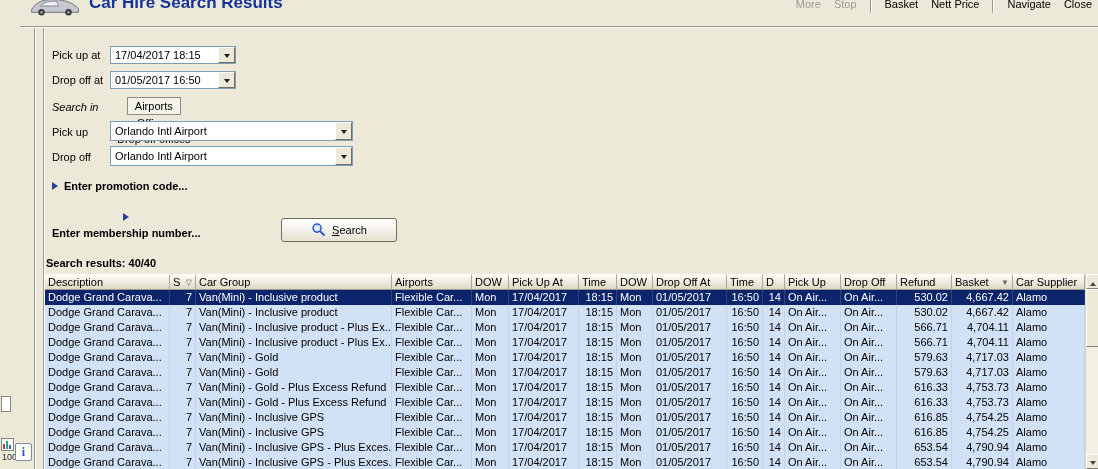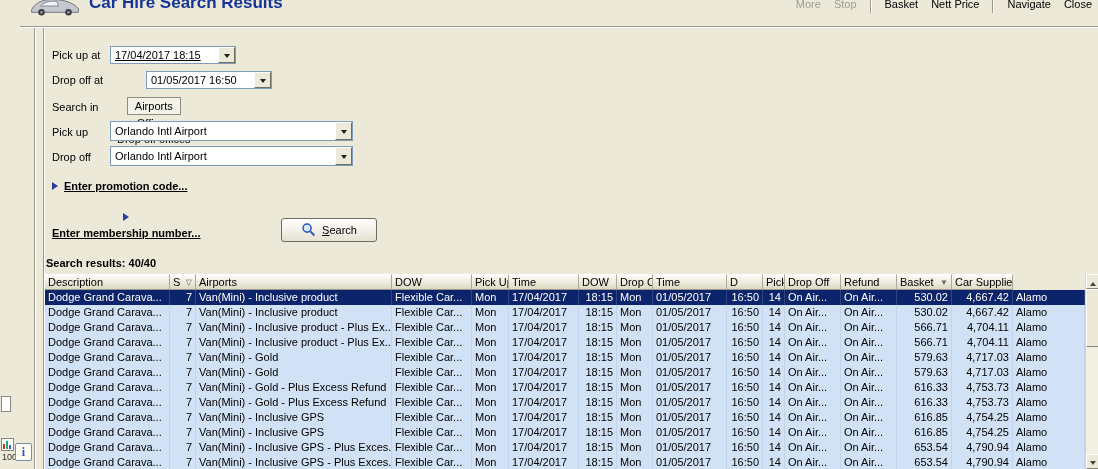--- a/index.html
+++ b/index.html
@@ -44,24 +44,24 @@
   .combo .val { flex:1; padding:1px 4px; font-size:11px; white-space:nowrap; overflow:hidden; align-self:center; }
   .combo .btn {
     width:17px; background:#ece9d8;
     border:1px solid; border-color:#ffffff #716f64 #716f64 #ffffff;
     display:flex; align-items:center; justify-content:center;
   }
   .combo .btn::after { content:''; border:3px solid transparent; border-top:4px solid #21201c; margin-top:4px; }
   .searchin { position:absolute; left:110px; top:97px; display:flex; align-items:center; font-size:11px;flex-direction:column; }
   .tab { padding:2px 7px; cursor:default; }
   .tab.active { border:1px solid #8f8d80; background:#f4f3ea; }
-  .expander { position:absolute; left:52px; display:flex; align-items:center; gap:6px; font-weight:bold; font-size:11px;text-decoration:underline; }
+  .expander { position:absolute; left:52px; display:flex; align-items:center; gap:6px; font-weight:bold; font-size:11px; }
   .arrow-right { width:0; height:0; border-left:6px solid #2b3f9e; border-top:4px solid transparent; border-bottom:4px solid transparent; }
   .search-btn {
-    position:absolute; left:281px; top:218px; width:96px; height:24px;
+    position:absolute; left:281px; top:218px; width:116px; height:24px;
     border:1px solid #6d6d61; border-radius:3px;
     background:linear-gradient(#ffffff,#e6e2d2);
     display:flex; align-items:center; justify-content:center; gap:6px; font-size:11px;
   }
   .search-btn .lbl::first-letter { text-decoration:underline; }
   
   .results-summary { position:absolute; left:46px; top:257px; font-weight:bold; font-size:11px; }
   .theader { position:absolute; left:45px; top:274px; width:960px; height:16px; display:grid; background:#e6e3d3; }
   .hcell {
     display:flex; justify-content:space-between; align-items:center;
@@ -163,32 +163,32 @@
             <circle cx="9.4" cy="8" r="0.9" fill="#f4e27a"></circle>
             <path d="M11 8 H15 M13 6 L15 8 L13 10" stroke="#2f7d2f" stroke-width="1.4" fill="none"></path>
           </svg>
       </span>
       <span class="tb-label">Close</span>
     </div>
   </div>
 </div>
 
 <span class="flabel" style="top:49px;">Pick up at</span>
-<div class="combo" style="left:110px; top:46px; width:126px; height:18px;text-decoration:underline;">
+<div class="combo" style="left:110px; top:46px; width:126px; height:18px;">
   <span class="val">17/04/2017 18:15</span>
   <span class="btn"></span>
 </div>
 
 <span class="flabel" style="top:74px;">Drop off at</span>
-<div class="combo" style="left:110px; top:71px; width:126px; height:18px;margin-left:36px;">
+<div class="combo" style="left:110px; top:71px; width:126px; height:18px;">
   <span class="val">01/05/2017 16:50</span>
   <span class="btn"></span>
 </div>
 
-<span class="flabel" style="top:101px;">Search in</span>
+<span class="flabel" style="top:101px;font-style:italic;">Search in</span>
 <div class="searchin">
   <span class="tab active">Airports</span>
   <span class="tab">Offices</span>
   <span class="tab">Drop off offices</span>
 </div>
 
 <span class="flabel" style="top:126px;">Pick up</span>
 <div class="combo" style="left:110px; top:121px; width:243px; height:20px;">
   <span class="val">Orlando Intl Airport</span>
   <span class="btn"></span>
@@ -222,20 +222,23 @@
 <div class="results-summary">Search results: 40/40</div>
 <div class="theader" style="grid-template-columns: 125px 26px 196px 80px 37px 70px 38px 36px 74px 36px 22px 56px 56px 55px 61px 72px;">
     <div class="hcell">
       <span>Description</span>
     </div>
     <div class="hcell">
       <span>S</span>
       <span class="sortglyph">▽</span>
     </div>
     <div class="hcell">
+      <span>Car Group</span>
+    </div>
+    <div class="hcell">
       <span>Airports</span>
     </div>
     <div class="hcell">
       <span>DOW</span>
     </div>
     <div class="hcell">
       <span>Pick Up At</span>
     </div>
     <div class="hcell">
       <span>Time</span>

